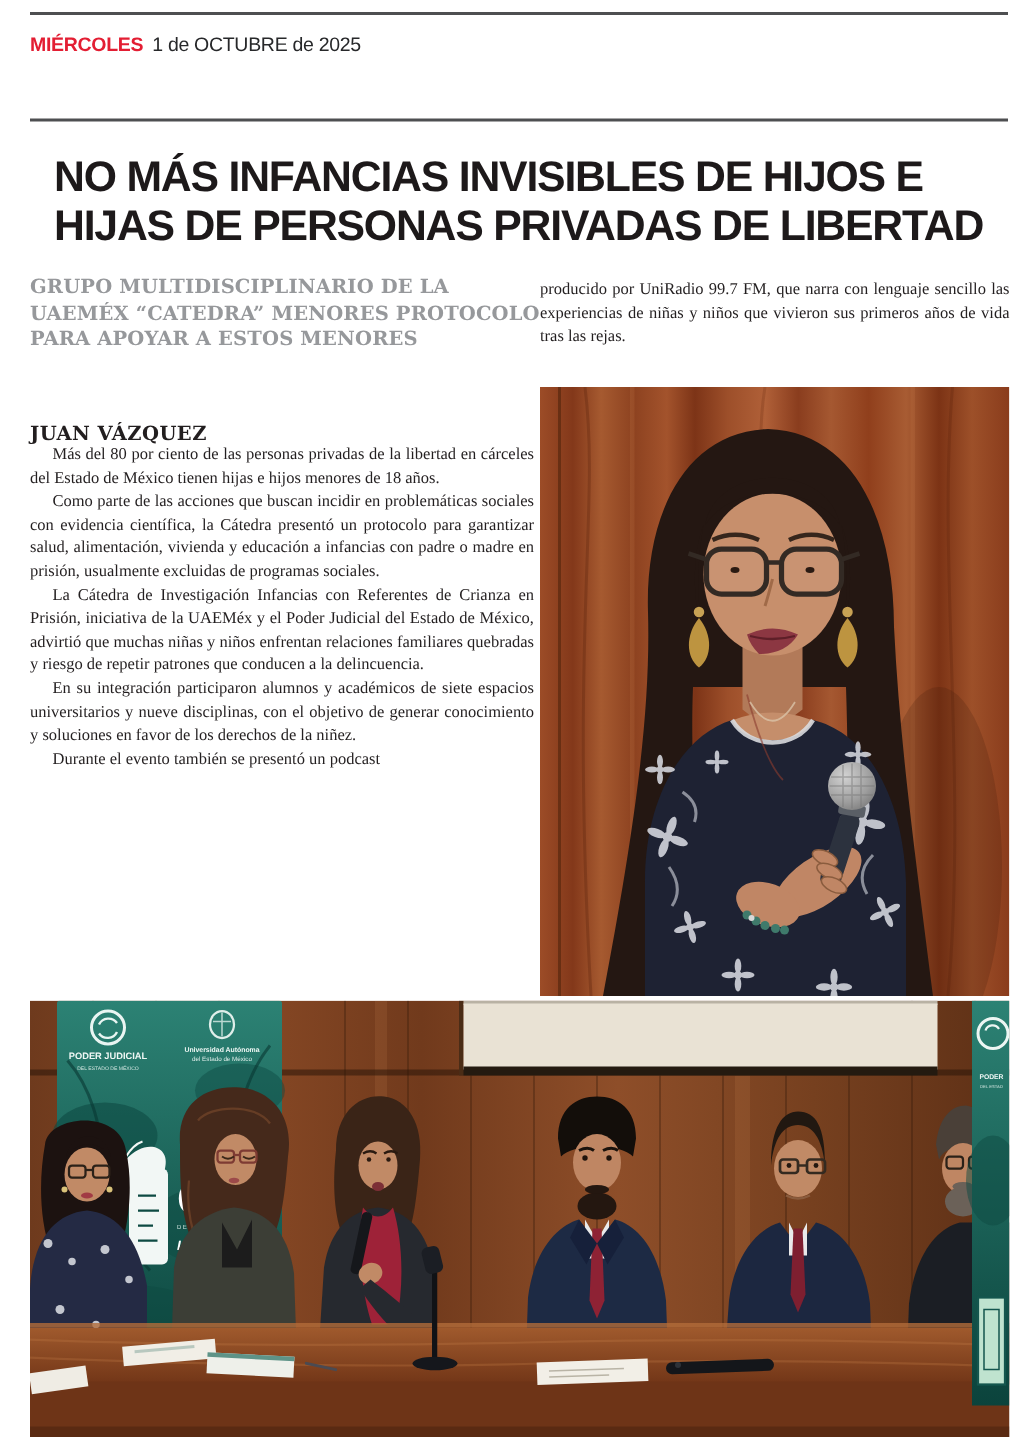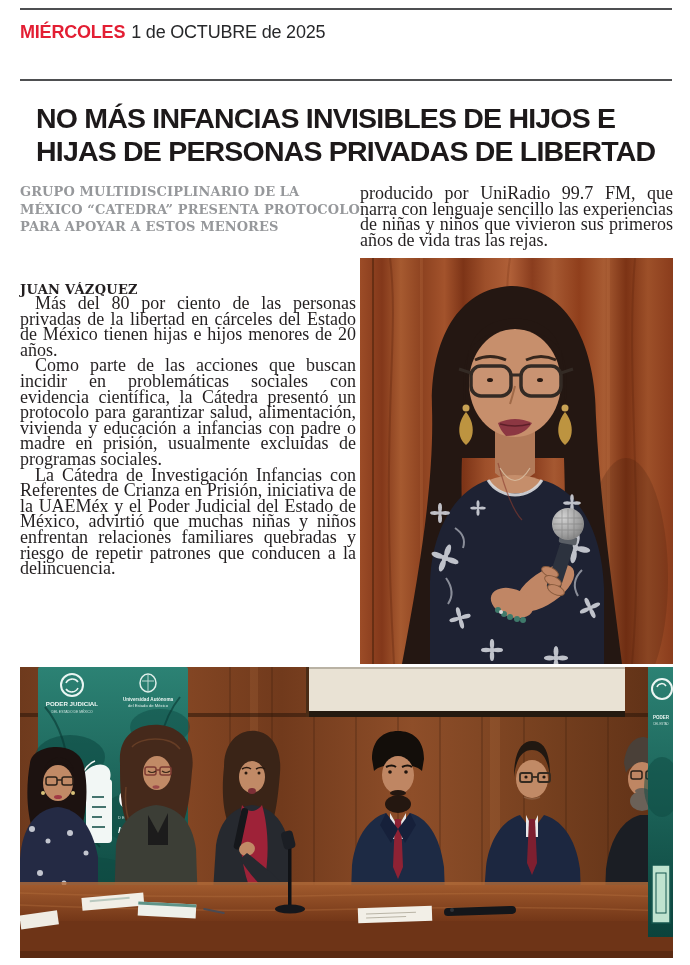--- a/index.html
+++ b/index.html
@@ -2,33 +2,33 @@
 <html lang="es"><head>
 <meta charset="utf-8">
 <style>
   html,body{margin:0;padding:0;background:#ffffff;}
   .page{position:relative;width:690px;height:965px;background:#ffffff;overflow:hidden;
         font-family:"Liberation Serif",serif;color:#231f20;}
   .rule{position:absolute;left:20px;width:652px;height:2px;background:#4e4f51;}
   .rule-top{top:8px;}
   .rule-mid{top:79px;}
   .masthead{position:absolute;left:20px;top:22px;font-family:"Liberation Sans",sans-serif;
-            font-size:18px;letter-spacing:-0.2px;white-space:nowrap;}
+            font-size:13px;letter-spacing:-0.2px;white-space:nowrap;}
   .masthead .day{color:#e31e33;font-weight:700;}
   .masthead .date{color:#27282a;font-weight:500;margin-left:6px;}
   .headline{position:absolute;left:20px;top:86px;width:656px;margin:16px;
             font-family:"Liberation Sans",sans-serif;font-weight:800;font-size:28.5px;
             line-height:33px;letter-spacing:-0.8px;color:#1d191a;}
   .deck{position:absolute;left:20px;top:183px;width:342px;
         font-family:"DejaVu Serif",serif;font-weight:700;font-size:13px;line-height:17.5px;
         color:#96989b;letter-spacing:0.1px;}
   .byline{position:absolute;left:20px;top:271px;
           font-family:"DejaVu Serif",serif;font-weight:700;font-size:13px;color:#221e1f;
           letter-spacing:0.3px;margin-top:11px;}
-  .col{position:absolute;font-size:18px;line-height:15.6px;text-align:justify;}
+  .col{position:absolute;font-size:11px;line-height:15.6px;text-align:justify;}
   .col p{margin:0;text-indent:15px;}
   .col-left{left:20px;top:296px;width:336px;height:370px;overflow:hidden;}
   .col-right{left:360px;top:186px;width:313px;}
   .col-right p{text-indent:0;}
   .photo{position:absolute;overflow:hidden;}
   .photo-portrait{left:360px;top:258px;width:313px;height:406px;}
   .photo-panel{left:20px;top:667px;width:653px;height:291px;}
   svg{display:block;}
   svg text{font-family:"Liberation Sans",sans-serif;}
 </style>
@@ -40,28 +40,30 @@
   <div class="rule rule-top"></div>
 
   <div class="masthead">
     <span class="day">MIÉRCOLES</span><span class="date">1 de OCTUBRE de 2025</span>
   </div>
 
   <div class="rule rule-mid"></div>
 
   <h1 class="headline">NO MÁS INFANCIAS INVISIBLES DE HIJOS E HIJAS DE PERSONAS PRIVADAS DE LIBERTAD</h1>
 
-  <div class="deck">GRUPO MULTIDISCIPLINARIO DE LA MÉXICO “CATEDRA” PRESENTA PROTOCOLO PARA APOYAR A ESTOS MENORES</div>
+  <div class="deck">GRUPO MULTIDISCIPLINARIO DE LA UAEMÉX “CATEDRA” MENORES PROTOCOLO PARA APOYAR A ESTOS MENORES</div>
 
   <div class="byline">JUAN VÁZQUEZ</div>
 
   <div class="col col-left">
-      <p>Más del 80 por ciento de las personas privadas de la libertad en cárceles del Estado de México tienen hijas e hijos menores de 20 años.</p>
+      <p>Más del 80 por ciento de las personas privadas de la libertad en cárceles del Estado de México tienen hijas e hijos menores de 18 años.</p>
       <p>Como parte de las acciones que buscan incidir en problemáticas sociales con evidencia científica, la Cátedra presentó un protocolo para garantizar salud, alimentación, vivienda y educación a infancias con padre o madre en prisión, usualmente excluidas de programas sociales.</p>
       <p>La Cátedra de Investigación Infancias con Referentes de Crianza en Prisión, iniciativa de la UAEMéx y el Poder Judicial del Estado de México, advirtió que muchas niñas y niños enfrentan relaciones familiares quebradas y riesgo de repetir patrones que conducen a la delincuencia.</p>
+      <p>En su integración participaron alumnos y académicos de siete espacios universitarios y nueve disciplinas, con el objetivo de generar conocimiento y soluciones en favor de los derechos de la niñez.</p>
+      <p>Durante el evento también se presentó un podcast</p>
     </div>
 
   <div class="col col-right">
     <p>producido por UniRadio 99.7 FM, que narra con lenguaje sencillo las experiencias de niñas y niños que vivieron sus primeros años de vida tras las rejas.</p>
   </div>
 
   <div class="photo photo-portrait">
     <svg width="313" height="406" viewBox="0 0 313 406">
       <defs>
         <linearGradient id="wgrad" x1="0" y1="0" x2="1" y2="0">

